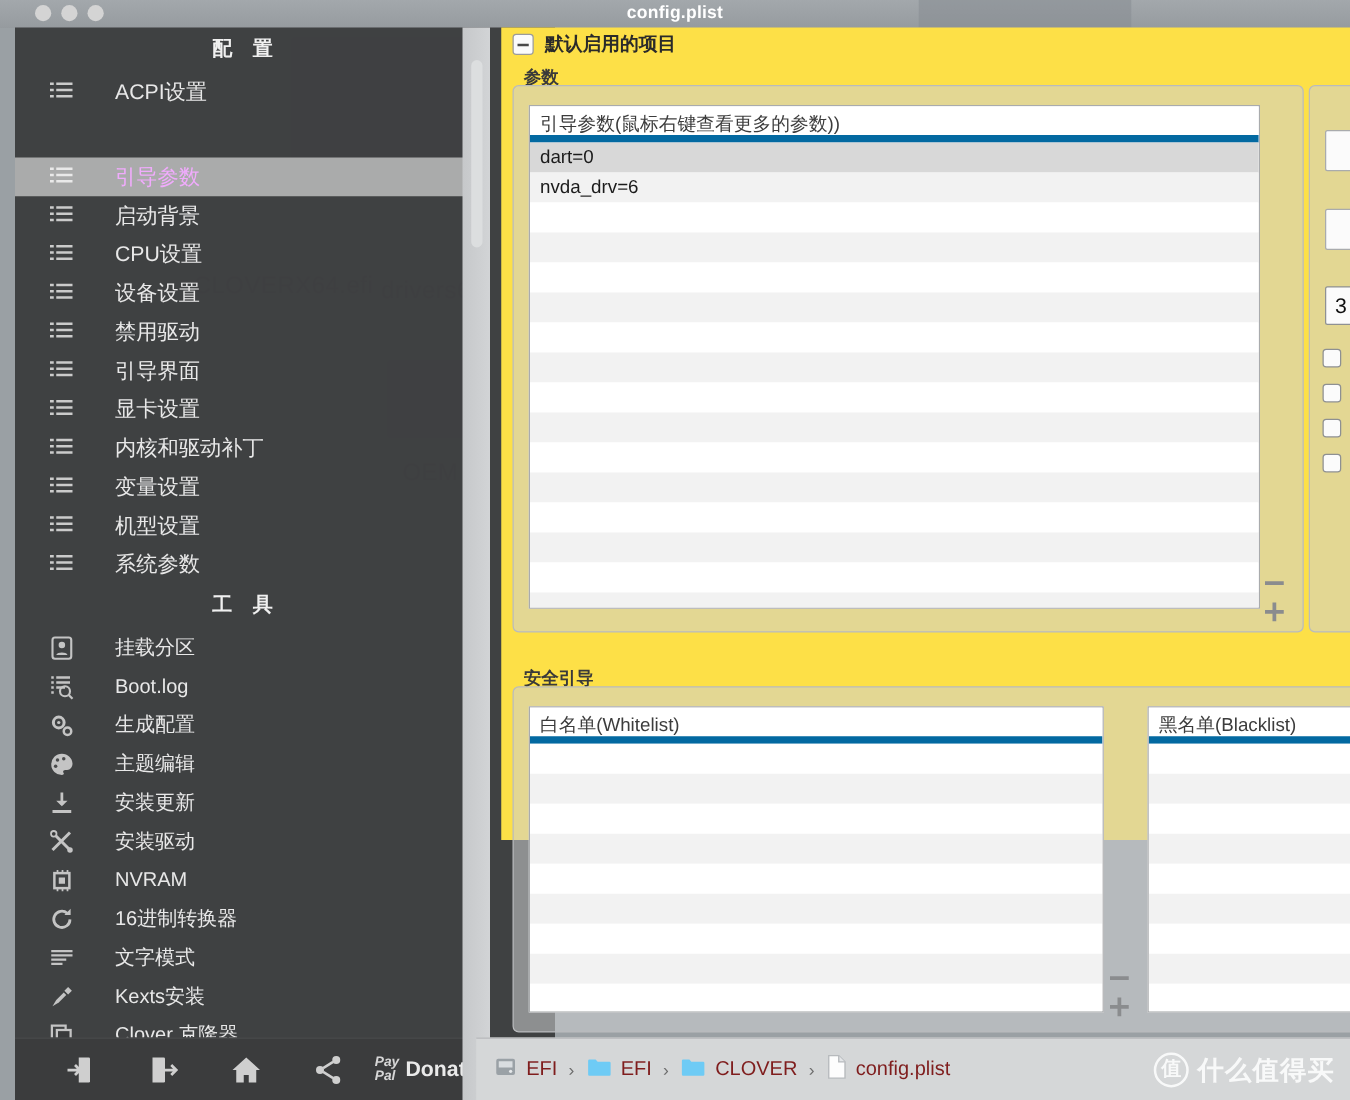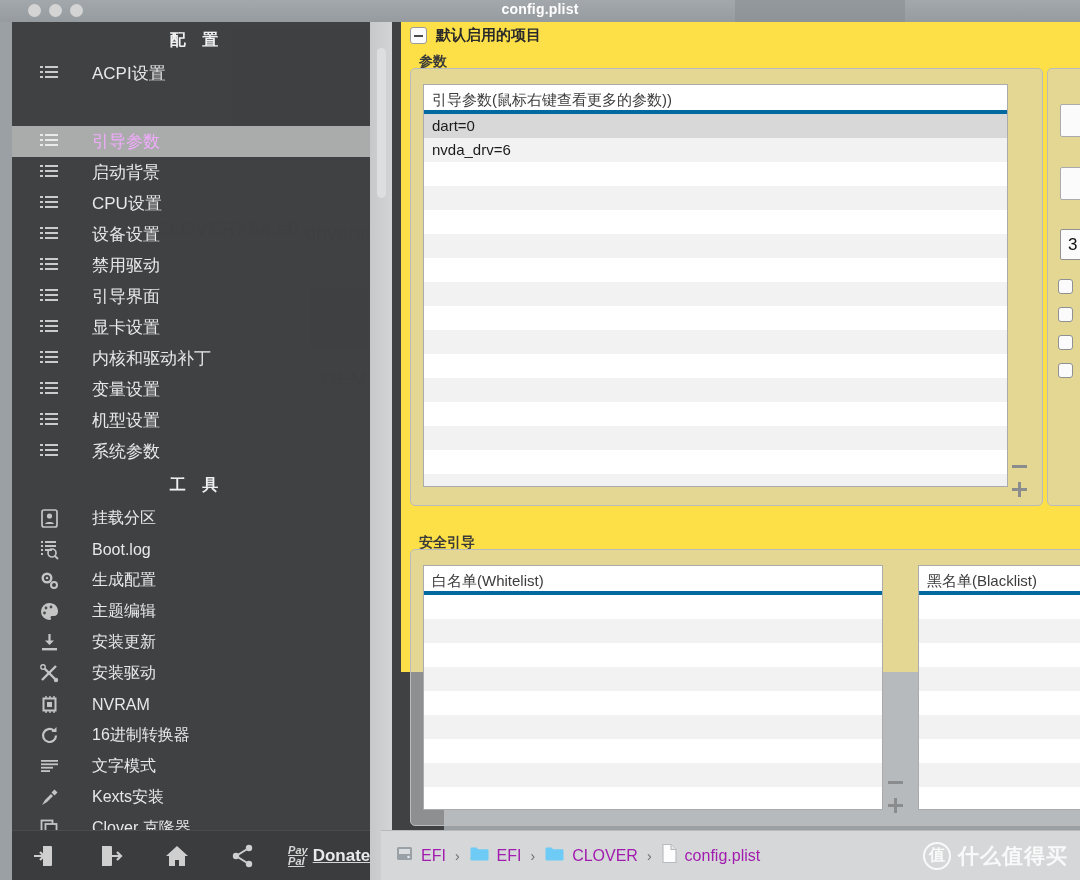--- a/index.html
+++ b/index.html
@@ -70,22 +70,22 @@
   .ico { width: 21px; height: 21px; flex: 0 0 21px; display:block; opacity:.92; }
   .ico svg { display:block; width:21px; height:21px; }
 
   .side-bottombar {
     position: absolute; left: 0; bottom: 0; width: 370px; height: 50px;
     background: #3b3c3d;
     border-top: 1px solid #4a4b4c;
     display: flex; align-items: center; gap: 0px;
   }
   .bb-item {
-    flex: 1 1 0; display: flex; align-items: center; justify-content: center;
-    height: 50px; color: #d6d6d6; text-decoration: underline;
+    flex: 1 1 0; display: flex; align-items: center; justify-content: flex-end;
+    height: 50px; color: #d6d6d6;
   }
   .bb-item svg { display:block; }
   .donate { display:flex; align-items:center; gap:5px; }
   .pp { display:flex; flex-direction:column; line-height:11px;
         font-style: italic; font-weight: 700; font-size: 11px; color:#d6d6d6; }
   .donate-txt { font-size: 17px; font-weight: 700; color:#eaeaea; }
 
   
   .split {
     position:absolute; left:370px; top:22px; width:22px; height:858px;
@@ -124,21 +124,21 @@
 
   .listbox {
     position: absolute;
     background: #ffffff;
     border: 1px solid #a9abad;
     overflow: hidden;
   }
   .list-hdr {
     height: 29px; line-height: 29px; padding-left: 8px;
     font-size: 15px; color: #3c3c3c;
-    background: #ffffff; border-bottom: 4px solid #0369a1;
+    background: #ffffff; border-bottom: 6px solid #0369a1;
   }
   .list-row {
     height: 24px; line-height: 24px; padding-left: 8px;
     font-size: 15px; color: #1b1b1b; background: #ffffff;
   }
   .list-row.alt { background: #f2f2f2; }
   .list-row.sel { background: #d8d8d8; }
 
   .pm-col {
     position: absolute; display: flex; flex-direction: column;
@@ -163,21 +163,21 @@
   }
   .cb-label { font-size: 15px; color: #1c1c1c; white-space: nowrap; }
 
   
   .statusbar {
     position: absolute; left: 381px; bottom: 0; width: 699px; height: 50px;
     background: #d5d7d8; border-top: 1px solid #b6b8ba;
     display: flex; align-items: center; padding-left: 14px;
   }
   .crumb { display: flex; align-items: center; gap: 7px; }
-  .crumb-txt { font-size: 16px; color: #a21caf; }
+  .crumb-txt { font-size: 16px; color: #7f1d1d; }
   .crumb-sep { font-size: 14px; color: #6d6d6d; margin: 0 2px; }
   .wm {
     position:absolute; right: 12px; top: 50%; transform: translateY(-50%);
     display:flex; align-items:center; gap:7px; opacity:.85;
   }
   .wm-badge {
     width:28px; height:28px; border-radius:50%;
     border:2px solid #ffffff; color:#ffffff;
     display:flex; align-items:center; justify-content:center;
     font-size:16px; font-weight:700;

